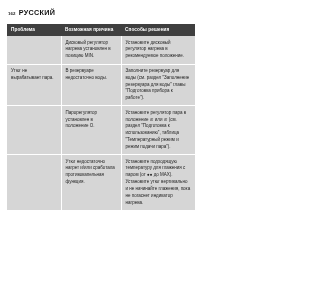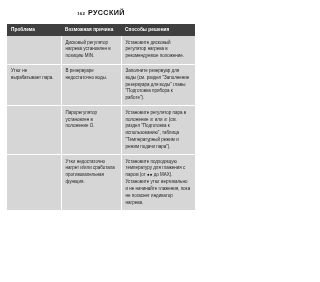--- a/index.html
+++ b/index.html
@@ -20,21 +20,20 @@
     height: 282px;
     box-sizing: border-box;
     padding: 8px 6px 0 6px;
     position: relative;
   }
   .page-header {
     display: flex;
     align-items: baseline;
     gap: 3px;
     margin: 0 0 7px 2px;
-    justify-content: center;
   }
   .folio {
     font-size: 4.4px;
     font-weight: bold;
     letter-spacing: 0.1px;
     color: #1a1a1a;
   }
   .page-title {
     font-size: 7.2px;
     font-weight: bold;

